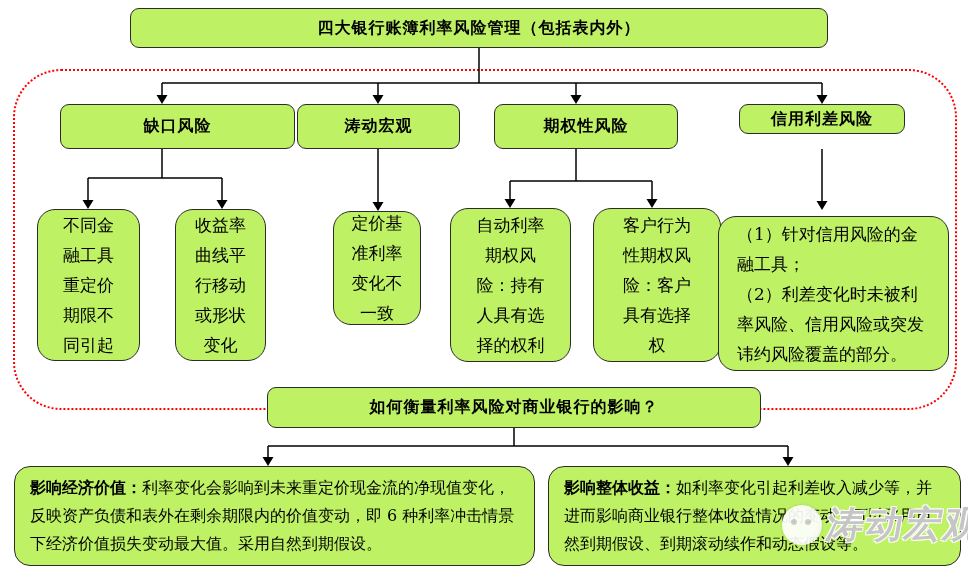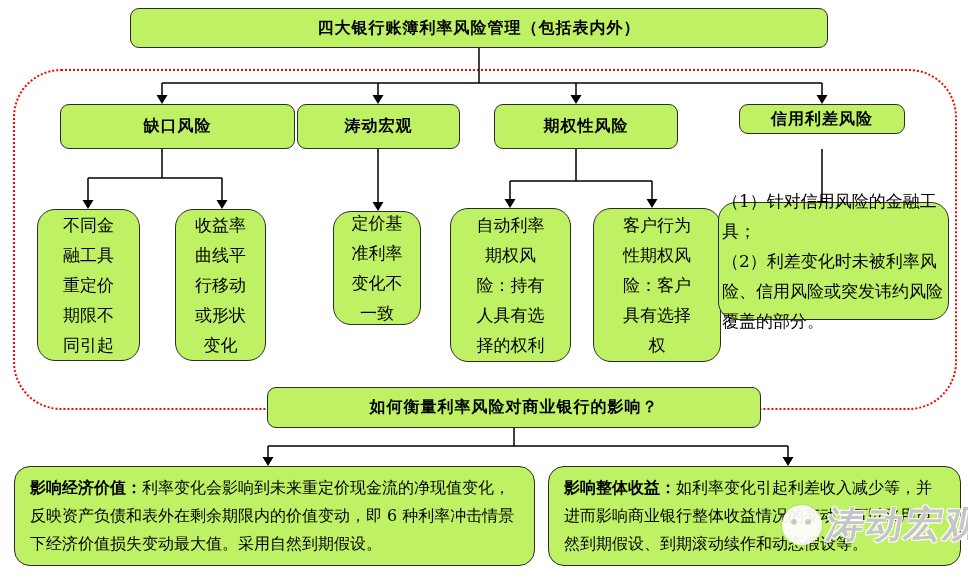--- a/index.html
+++ b/index.html
@@ -122,21 +122,21 @@
   </div>
   <div class="box leaf" style="left:333px;top:211px;width:88px;height:114px;padding:0 12px;">
     <span>定价基准利率变化不一致</span>
   </div>
   <div class="box leaf" style="left:450px;top:208px;width:121px;height:154px;padding:0 24px;">
     <span>自动利率期权风险：持有人具有选择的权利</span>
   </div>
   <div class="box leaf" style="left:593px;top:208px;width:128px;height:154px;padding:0 22px;">
     <span>客户行为性期权风险：客户具有选择权</span>
   </div>
-  <div class="box leaf leaf-left" style="left:718px;top:202px;width:231px;height:118px;padding:0 3px;">
+  <div class="box leaf leaf-left" style="left:718px;top:216px;width:231px;height:155px;padding:0 18px;">
     <span>（1）针对信用风险的金融工具；
 （2）利差变化时未被利率风险、信用风险或突发讳约风险覆盖的部分。</span>
   </div>
 
   <div class="box hdr" style="left:267px;top:387px;width:494px;height:41px;">
     <span>如何衡量利率风险对商业银行的影响？</span>
   </div>
 
   <div class="box impact" style="left:14px;top:466px;width:521px;height:100px;">
     <div>

